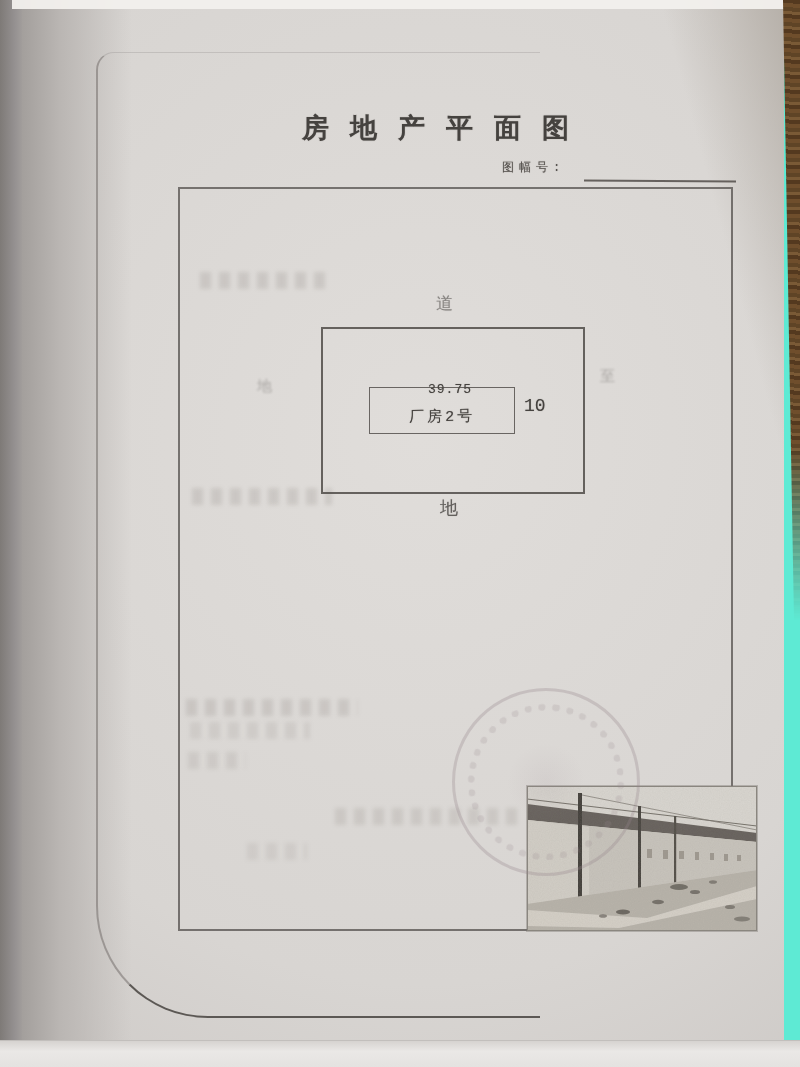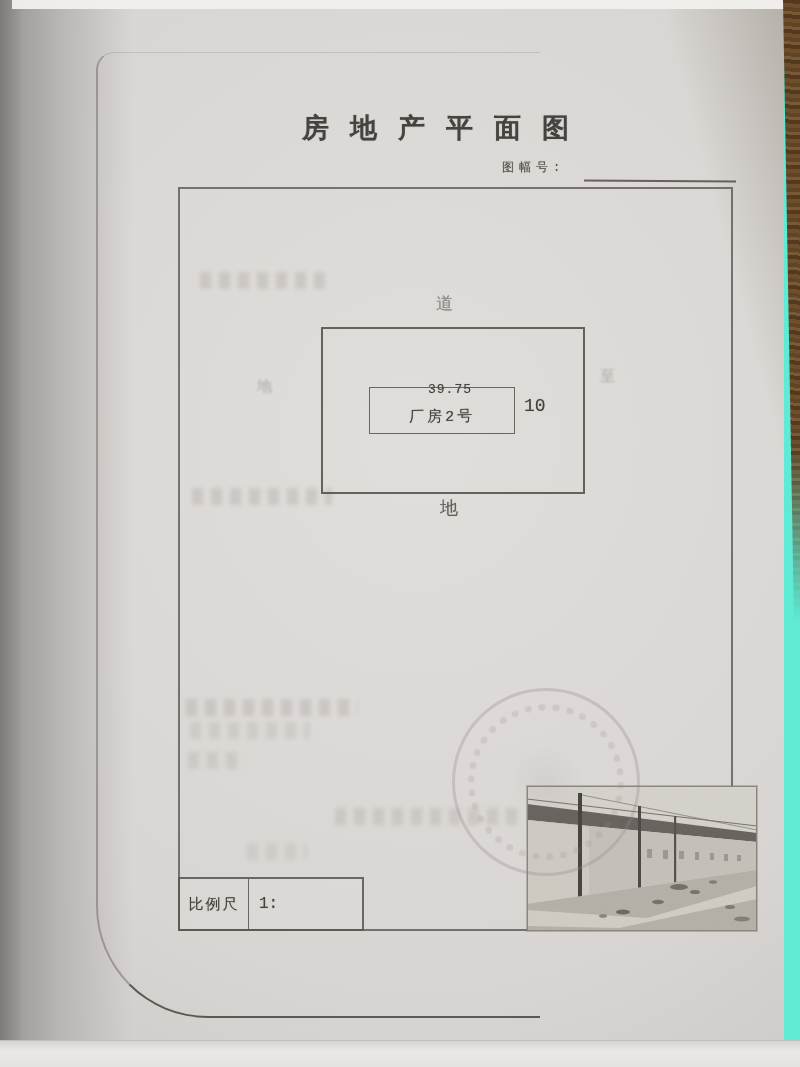--- a/index.html
+++ b/index.html
@@ -106,24 +106,20 @@
   <div class="abs" id="plot-box"></div>
   <div class="abs ink" id="dim-width">39.75</div>
   <div class="abs" id="building-box">
     <span class="ink" id="building-label">厂房2号</span>
   </div>
   <div class="abs ink" id="dim-depth">10</div>
   <div class="abs ink" id="label-land-bottom">地</div>
   <div class="abs ink" id="label-land-left">地</div>
   <div class="abs ink" id="label-land-right">至</div>
 
-  <div class="abs" id="scale-box">
-    <div id="scale-label-cell" class="ink">比例尺</div>
-    <div id="scale-value-cell" class="ink">1:</div>
-  </div>
 
   <div class="abs" id="building-photo">
     <svg width="230" height="145" viewBox="0 0 230 145">
       <defs>
         <filter id="grain">
             <feTurbulence type="fractalNoise" baseFrequency="0.9" numOctaves="2" result="n"></feTurbulence>
           <feColorMatrix in="n" type="matrix" values="0 0 0 0 0.25  0 0 0 0 0.24  0 0 0 0 0.22  0 0 0 0.16 0"></feColorMatrix>
           <feComposite operator="over" in2="SourceGraphic"></feComposite>
           </filter>
       </defs>

